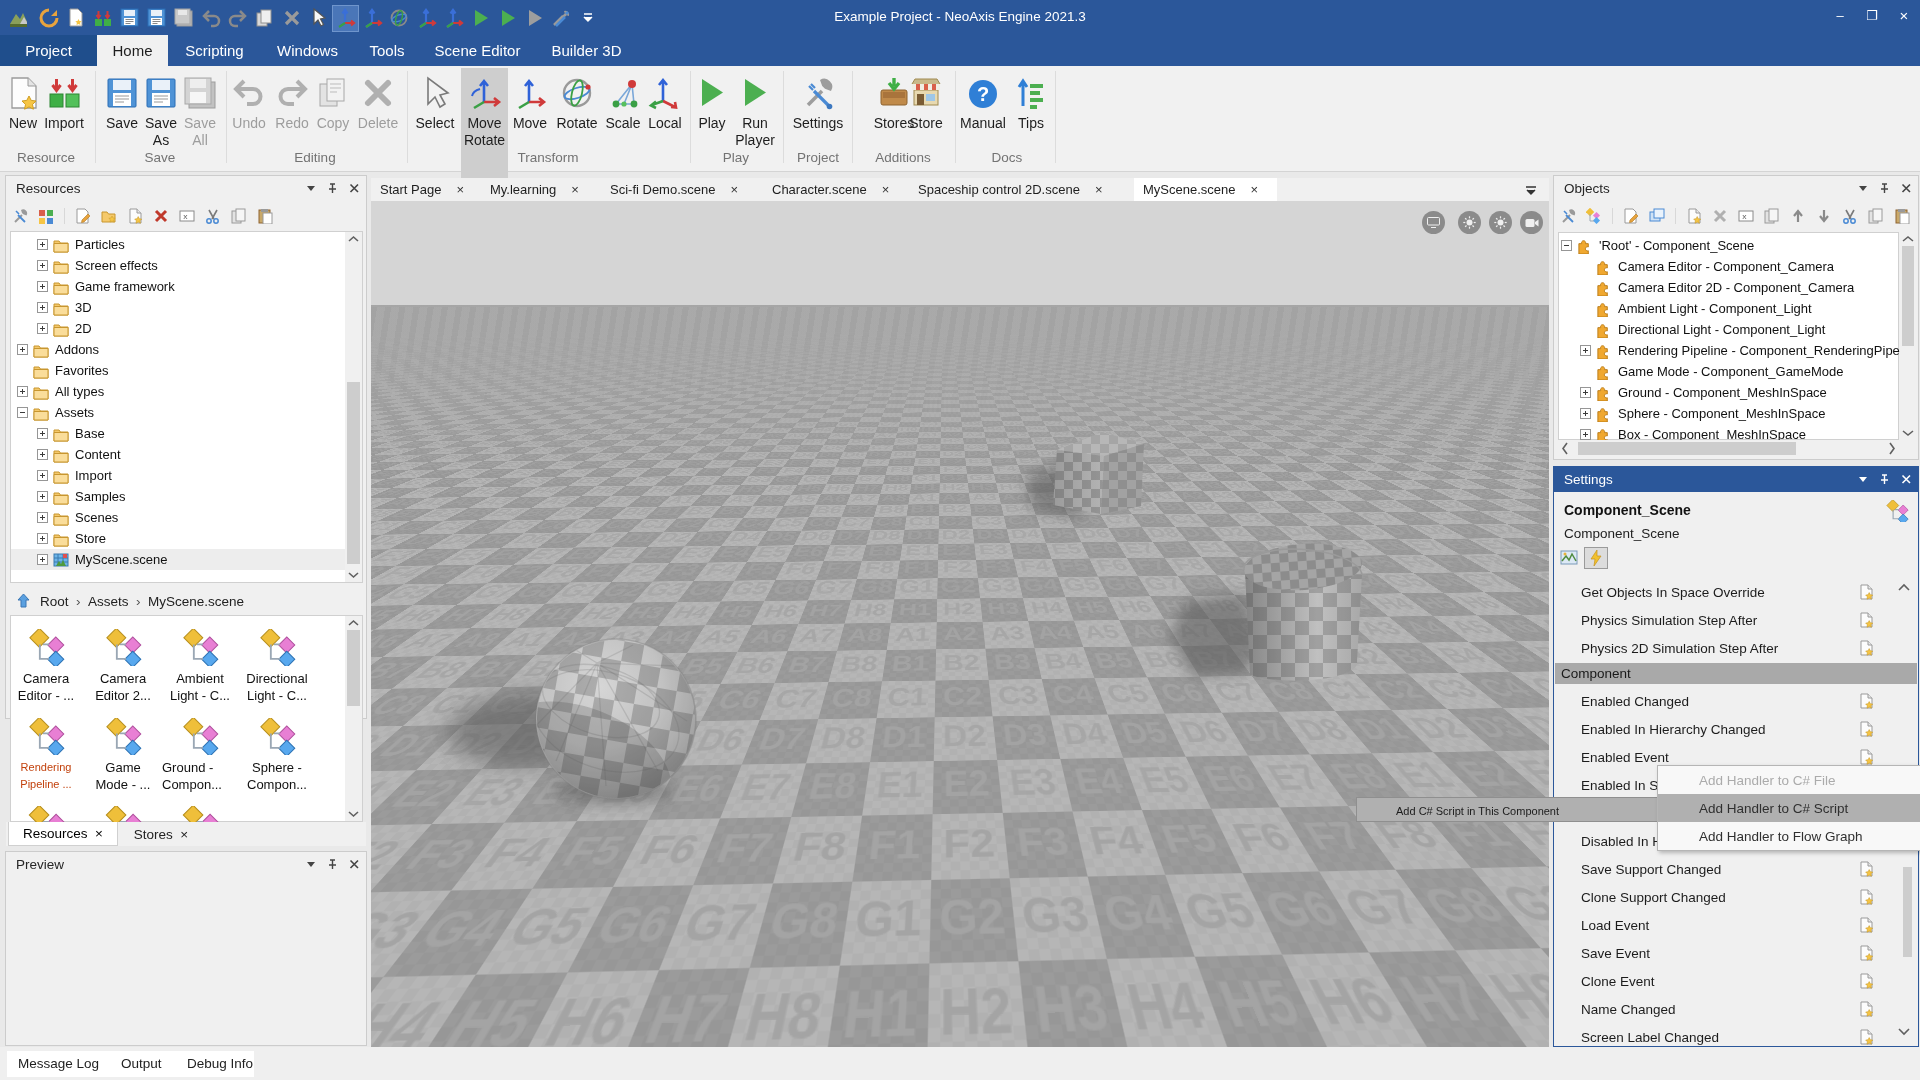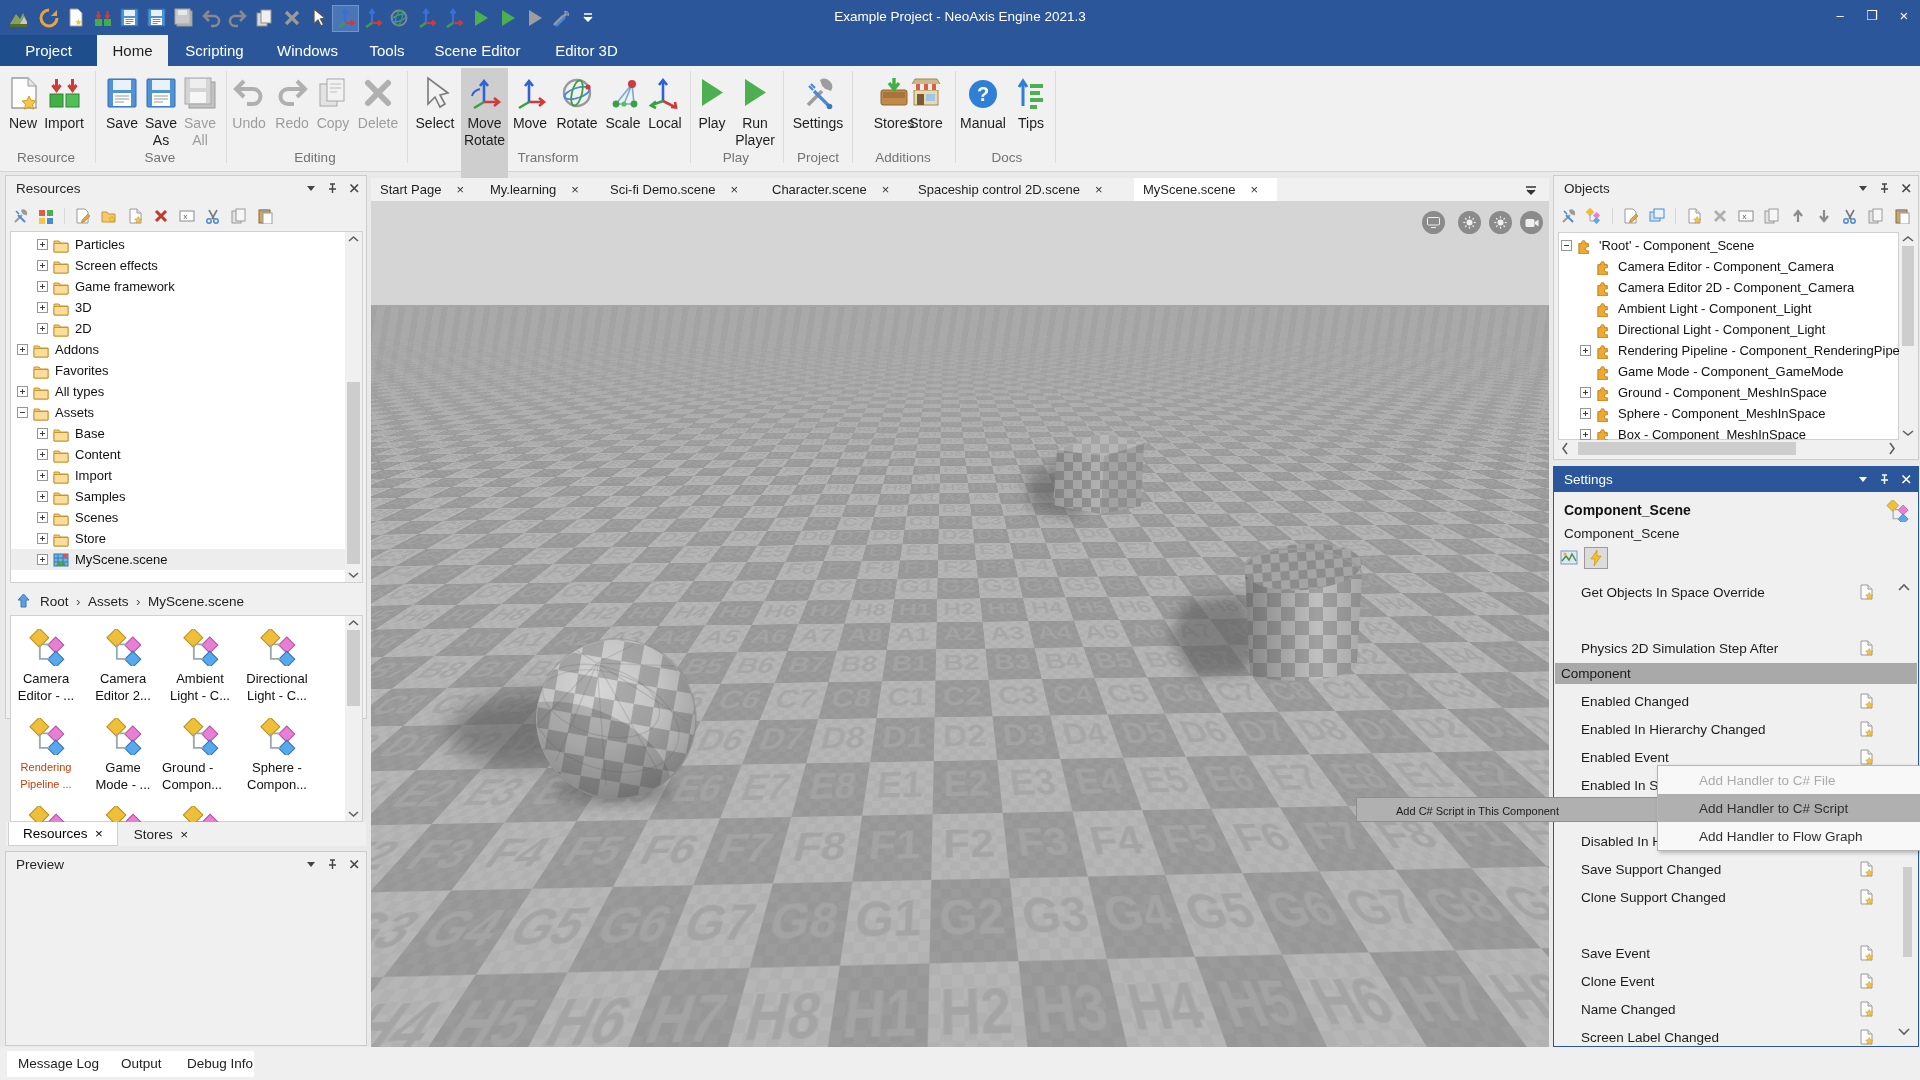--- a/index.html
+++ b/index.html
@@ -251,21 +251,21 @@
     </svg>
 </div>
 
 <div id="tabrow">
   <div class="rtab" id="rtab-project">Project</div>
   <div class="rtab" id="rtab-home" style="left:97px;width:71px">Home</div>
   <div class="rtab" style="left:168px;width:93px">Scripting</div>
   <div class="rtab" style="left:261px;width:93px">Windows</div>
   <div class="rtab" style="left:354px;width:66px">Tools</div>
   <div class="rtab" style="left:420px;width:115px">Scene Editor</div>
-  <div class="rtab" style="left:535px;width:103px">Editor 3D</div>
+  <div class="rtab" style="left:535px;width:103px">Builder 3D</div>
 </div>
 
 <div id="ribbon">
     <div class="rbtn " style="left:4px;width:38px">
       <div class="ric">
         <svg width="34" height="36">
           <path d="M6 2 h16 l8 8 v22 H6 z" fill="#fdfdfd" stroke="#9a9a9a" stroke-width="1.3"></path>
           <path d="M22 2 v8 h8" fill="#e4e4e4" stroke="#9a9a9a"></path>
           <path d="M23 20 l2.2 4.4 4.8.6 -3.5 3.4 .9 4.8 -4.4-2.3 -4.4 2.3 .9-4.8 -3.5-3.4 4.8-.6z" fill="#f6c544" stroke="#cf9d22"></path>
         </svg>
@@ -2274,20 +2274,23 @@
       </svg>
     <div style="width:24px;height:22px;background:#dcdcdc;border:1px solid #9a9a9a;display:flex;align-items:center;justify-content:center;margin-top:-2px">
         <svg width="12" height="16">
           <path d="M7 0 L1 9 h4 L4 16 L11 6 h-4 z" fill="#f2c12e" stroke="#c7931a" stroke-width=".7"></path>
         </svg>
       </div>
   </div>
   <div class="srow" style="top:111px;left:27px;right:0">Get Objects In Space Override<svg width="17" height="17" viewBox="0 0 17 17" style="position:absolute;right:43px">
         <use href="#pgstar"></use>
       </svg></div>
+    <div class="srow" style="top:139px;left:27px;right:0">Physics Simulation Step After<svg width="17" height="17" viewBox="0 0 17 17" style="position:absolute;right:43px">
+        <use href="#pgstar"></use>
+      </svg></div>
     <div class="srow" style="top:167px;left:27px;right:0">Physics 2D Simulation Step After<svg width="17" height="17" viewBox="0 0 17 17" style="position:absolute;right:43px">
         <use href="#pgstar"></use>
       </svg></div>
     <div style="position:absolute;left:1px;right:1px;top:196px;height:21px;background:#a9a9a9;display:flex;align-items:center;padding-left:6px;font-size:13.5px;color:#1a1a1a">Component</div>
     <div class="srow" style="top:220px;left:27px;right:0">Enabled Changed<svg width="17" height="17" viewBox="0 0 17 17" style="position:absolute;right:43px">
         <use href="#pgstar"></use>
       </svg></div>
     <div class="srow" style="top:248px;left:27px;right:0">Enabled In Hierarchy Changed<svg width="17" height="17" viewBox="0 0 17 17" style="position:absolute;right:43px">
         <use href="#pgstar"></use>
       </svg></div>
@@ -2300,20 +2303,23 @@
     <div class="srow" style="top:332px;left:27px;right:0">Disabled Event<svg width="17" height="17" viewBox="0 0 17 17" style="position:absolute;right:43px">
         <use href="#pgstar"></use>
       </svg></div>
     <div class="srow" style="top:360px;left:27px;right:0">Disabled In Hierarchy Changed<svg width="17" height="17" viewBox="0 0 17 17" style="position:absolute;right:43px">
         <use href="#pgstar"></use>
       </svg></div>
     <div class="srow" style="top:388px;left:27px;right:0">Save Support Changed<svg width="17" height="17" viewBox="0 0 17 17" style="position:absolute;right:43px">
         <use href="#pgstar"></use>
       </svg></div>
     <div class="srow" style="top:416px;left:27px;right:0">Clone Support Changed<svg width="17" height="17" viewBox="0 0 17 17" style="position:absolute;right:43px">
+        <use href="#pgstar"></use>
+      </svg></div>
+    <div class="srow" style="top:444px;left:27px;right:0">Load Event<svg width="17" height="17" viewBox="0 0 17 17" style="position:absolute;right:43px">
         <use href="#pgstar"></use>
       </svg></div>
     <div class="srow" style="top:472px;left:27px;right:0">Save Event<svg width="17" height="17" viewBox="0 0 17 17" style="position:absolute;right:43px">
         <use href="#pgstar"></use>
       </svg></div>
     <div class="srow" style="top:500px;left:27px;right:0">Clone Event<svg width="17" height="17" viewBox="0 0 17 17" style="position:absolute;right:43px">
         <use href="#pgstar"></use>
       </svg></div>
     <div class="srow" style="top:528px;left:27px;right:0">Name Changed<svg width="17" height="17" viewBox="0 0 17 17" style="position:absolute;right:43px">
         <use href="#pgstar"></use>

